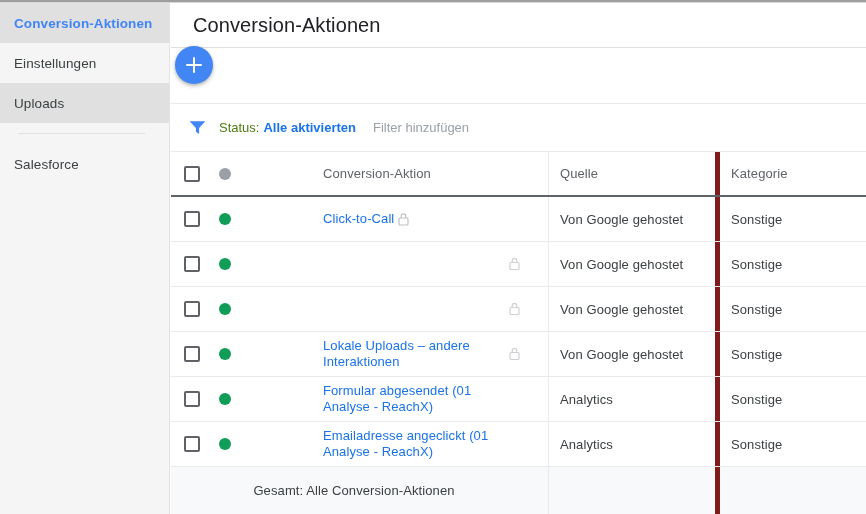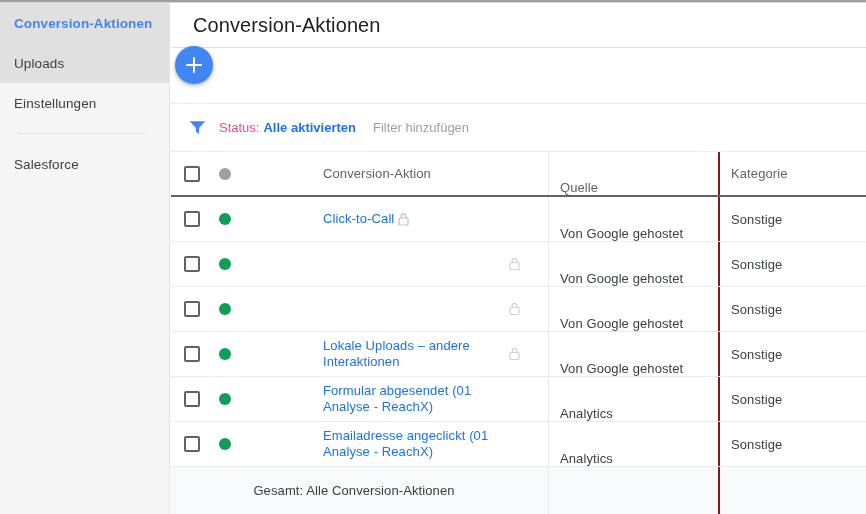--- a/index.html
+++ b/index.html
@@ -123,21 +123,21 @@
     background: #fff;
   }
   .funnel {
     width: 17px; height: 15px;
     margin-right: 13px;
     flex: 0 0 auto;
     cursor: pointer;
   }
   .filter-status-label {
     font-size: 13px;
-    color: #ec4899;
+    color: #4d7c0f;
     margin-right: 4px;
   }
   .filter-status-value {
     font-size: 13px;
     color: #1a73e8;
     font-weight: bold;
     margin-right: 17px;
     cursor: pointer;
   }
   .filter-add {
@@ -175,23 +175,23 @@
   }
   .c-name {
     flex: 1 1 auto;
     position: relative;
     display: flex; align-items: center;
     padding-left: 72px; padding-right: 30px;
     border-right: 1px solid #e8eaed;
   }
   .c-src {
     width: 171px; flex: 0 0 171px;
-    display: flex; align-items: flex-end;
+    display: flex; align-items: center;
     padding-left: 11px;
-    border-right: 2px solid #7f1d1d;
+    border-right: 5px solid #7f1d1d;
   }
   .c-cat {
     width: 146px; flex: 0 0 146px;
     display: flex; align-items: center;
     padding-left: 11px;
   }
 
   .checkbox {
     width: 16px; height: 16px;
     border: 2px solid #5f6368;
@@ -252,25 +252,25 @@
 
 <div id="app">
 
   <div class="top-rule"></div>
   <div class="top-rule-2"></div>
 
   <nav class="sidebar">
     <div class="nav-item active">
       <span>Conversion-Aktionen</span>
     </div>
+    <div class="nav-item">
+      <span>Einstellungen</span>
+    </div>
     <div class="nav-item shaded">
       <span>Uploads</span>
-    </div>
-    <div class="nav-item">
-      <span>Einstellungen</span>
     </div>
     <div class="nav-divider"></div>
     <div class="nav-item">
       <span>Salesforce</span>
     </div>
   </nav>
 
   <main class="main">
 
     <div class="page-header">

